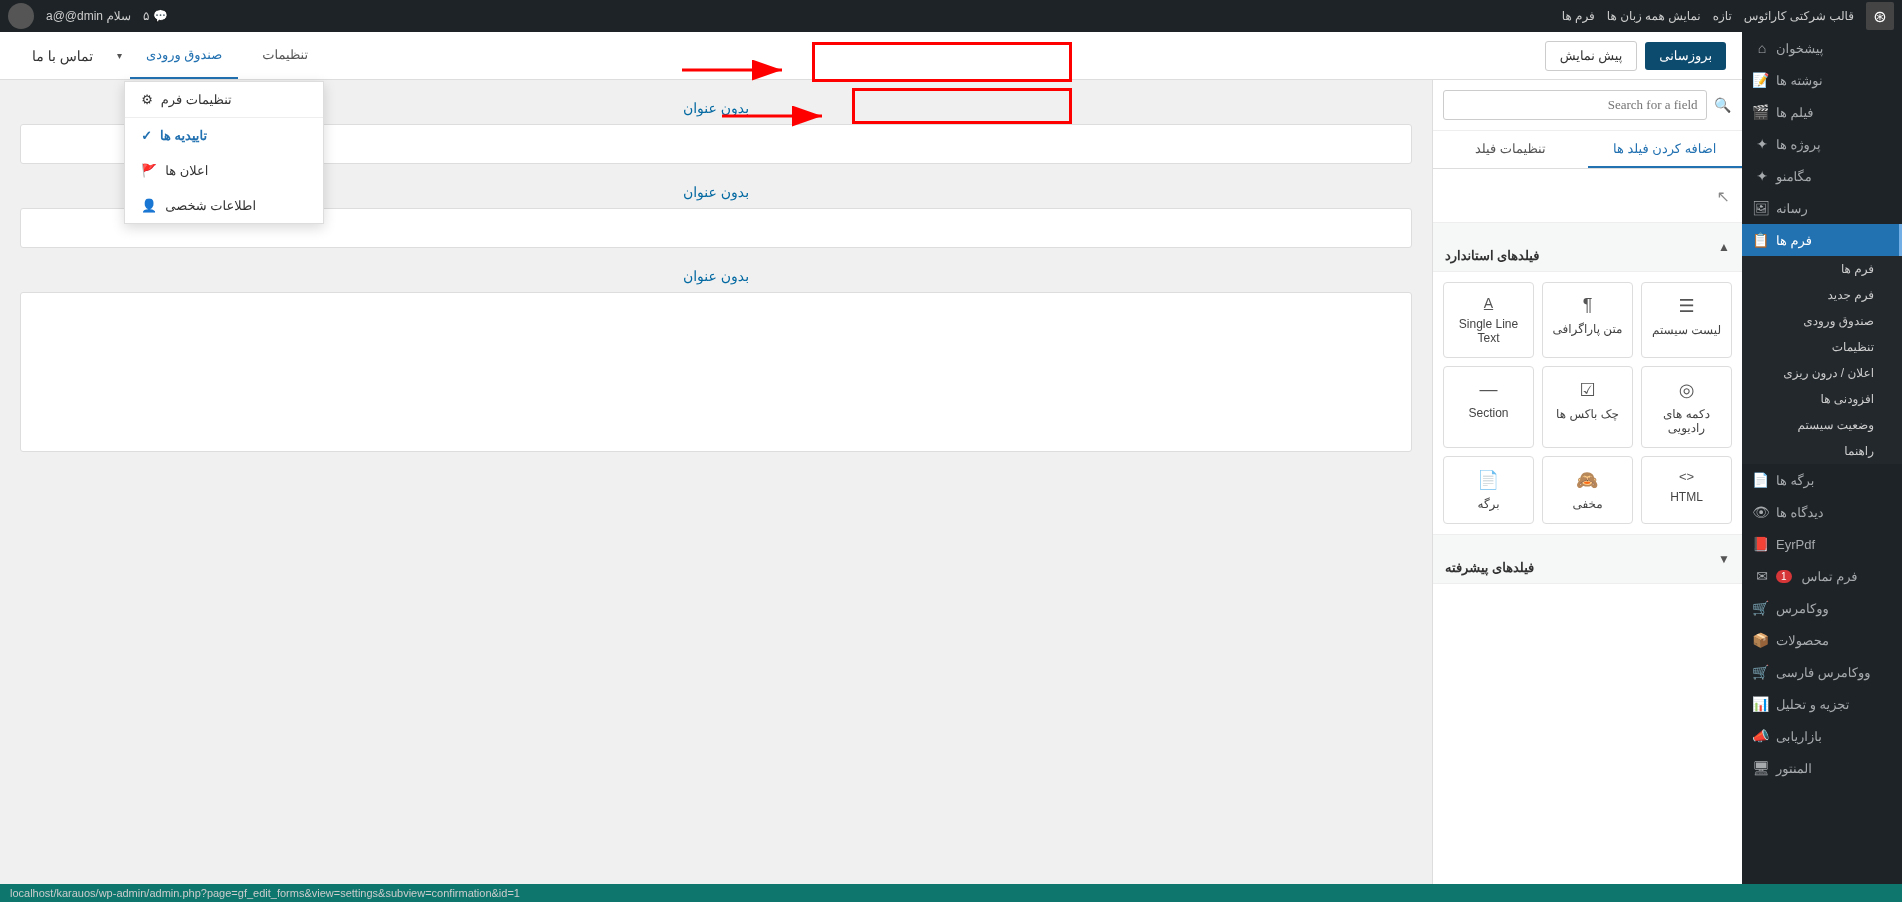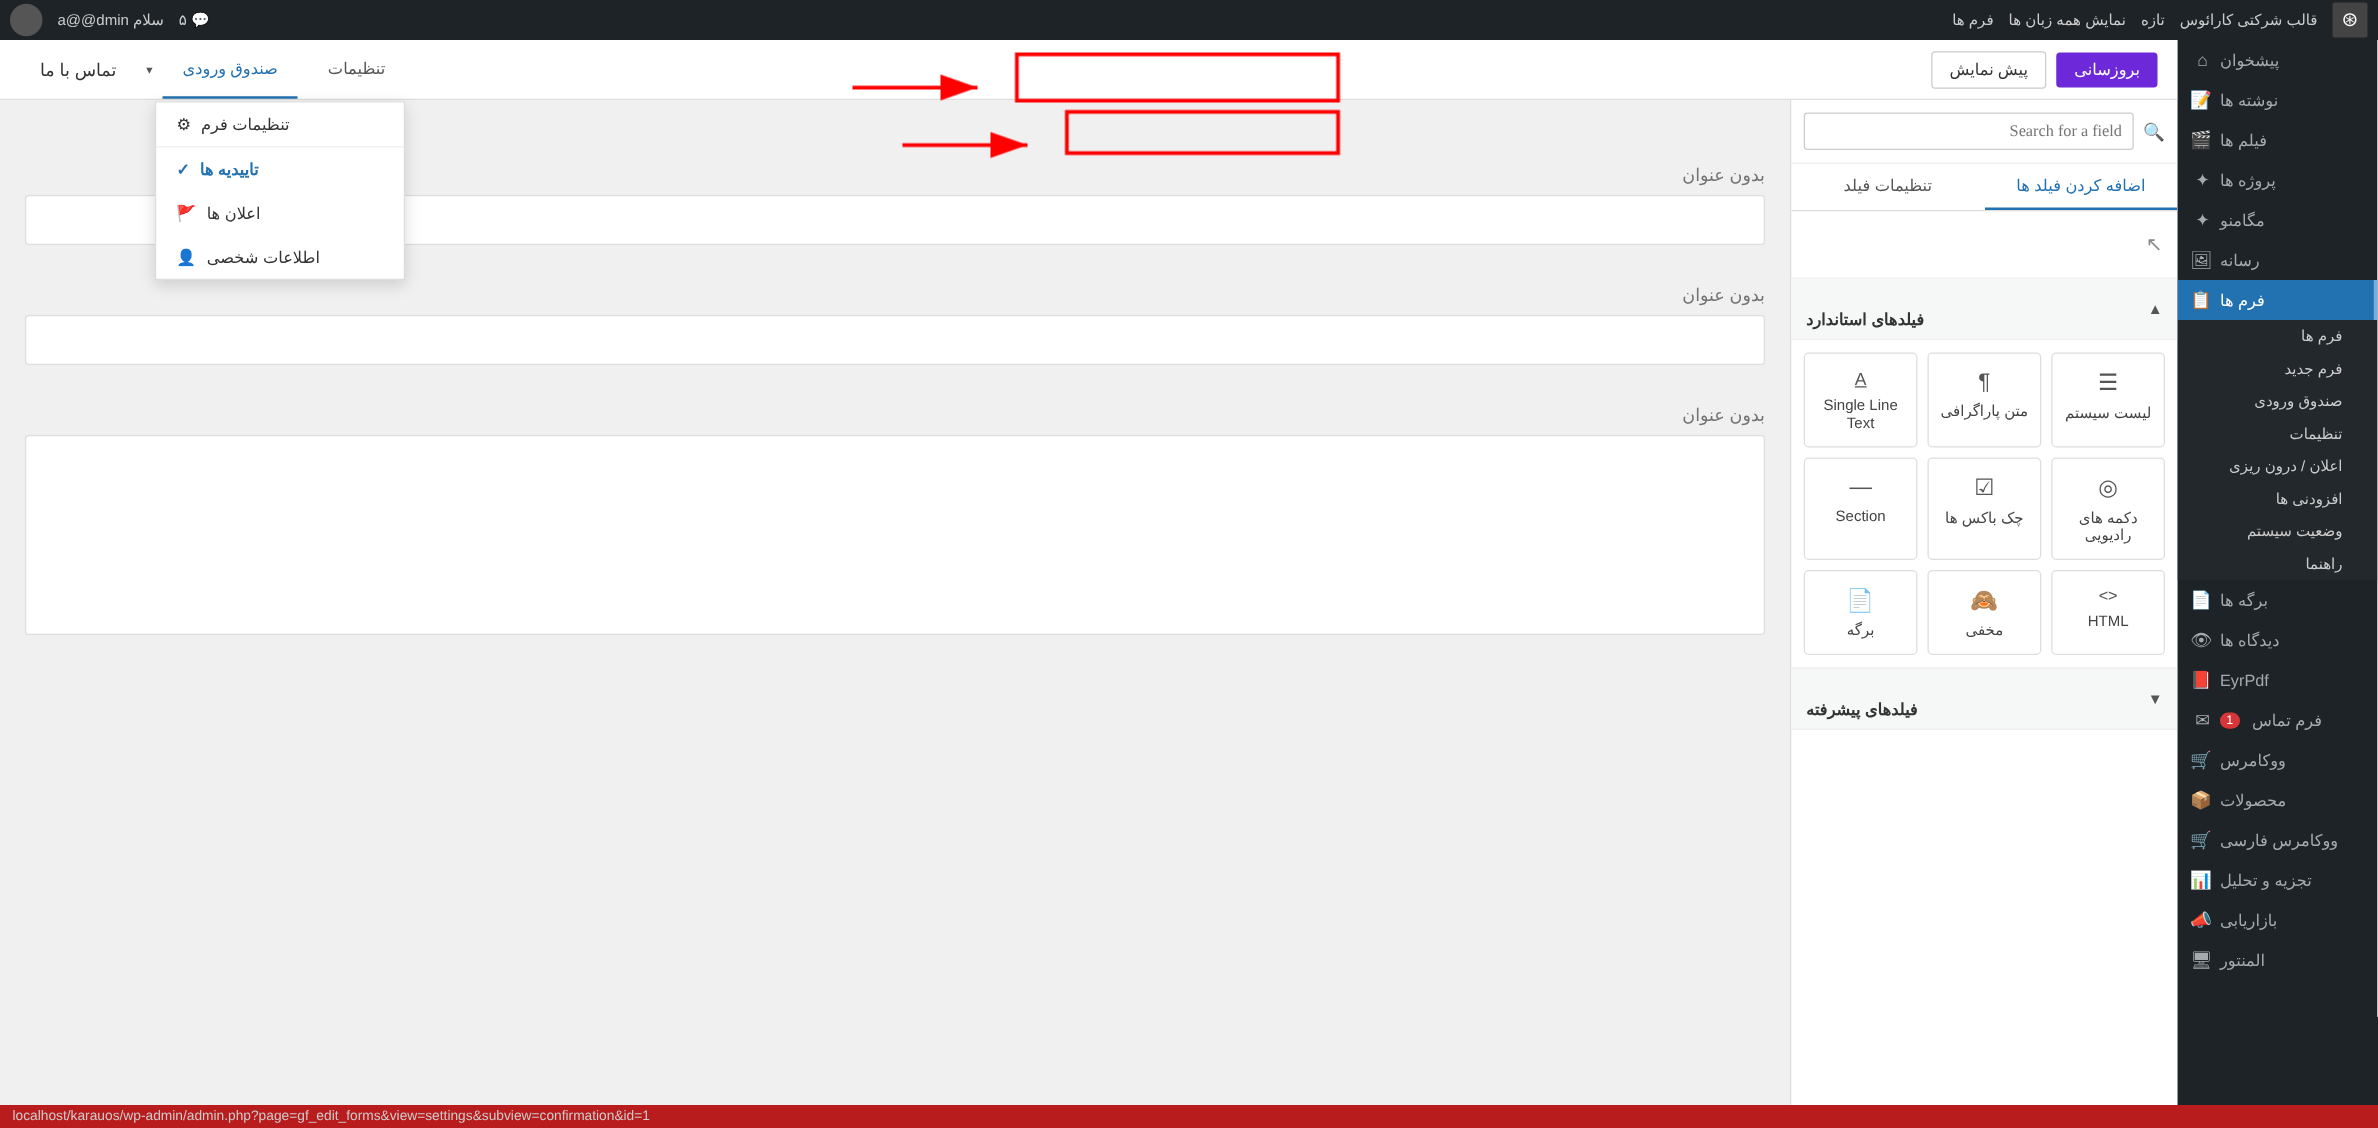--- a/index.html
+++ b/index.html
@@ -76,21 +76,21 @@
       padding: 0 16px;
       height: 48px;
       display: flex;
       align-items: center;
       justify-content: space-between;
       gap: 8px;
     }
     .toolbar-left { display: flex; align-items: center; gap: 8px; }
     .toolbar-right { display: flex; align-items: center; gap: 8px; position: relative; }
     .btn-blue {
-      background: #6d28d9;
+      background: #0c4a6e;
       color: #fff;
       border: none;
       padding: 6px 14px;
       border-radius: 3px;
       cursor: pointer;
       font-size: 13px;
       font-family: Tahoma;
     }
     .btn-white {
       background: #fff;
@@ -255,26 +255,25 @@
     #form-area {
       flex: 1;
       padding: 20px;
       overflow-y: auto;
       background: #f0f0f1;
     }
     .form-section {
       margin-bottom: 20px;
     }
     .form-section-label {
-      text-align: right;
+      text-align: center;
       font-size: 14px;
-      color: #737373;
+      color: #0369a1;
       margin-bottom: 8px;
       font-weight: normal;
-      margin-top: 32px;
     }
     .form-input-field {
       width: 100%;
       background: #fff;
       border: 1px solid #ddd;
       padding: 10px 12px;
       border-radius: 3px;
       font-size: 13px;
       min-height: 40px;
     }
@@ -284,21 +283,21 @@
       border: 1px solid #ddd;
       padding: 10px 12px;
       border-radius: 3px;
       font-size: 13px;
       min-height: 160px;
       resize: vertical;
     }
 
     
     #statusbar {
-      background: #b91c1c;
+      background: #0f766e;
       color: #ccc;
       padding: 3px 10px;
       font-size: 11px;
       position: fixed;
       bottom: 0;
       left: 0;
       right: 0;
       z-index: 100;
       direction: ltr;
     }

